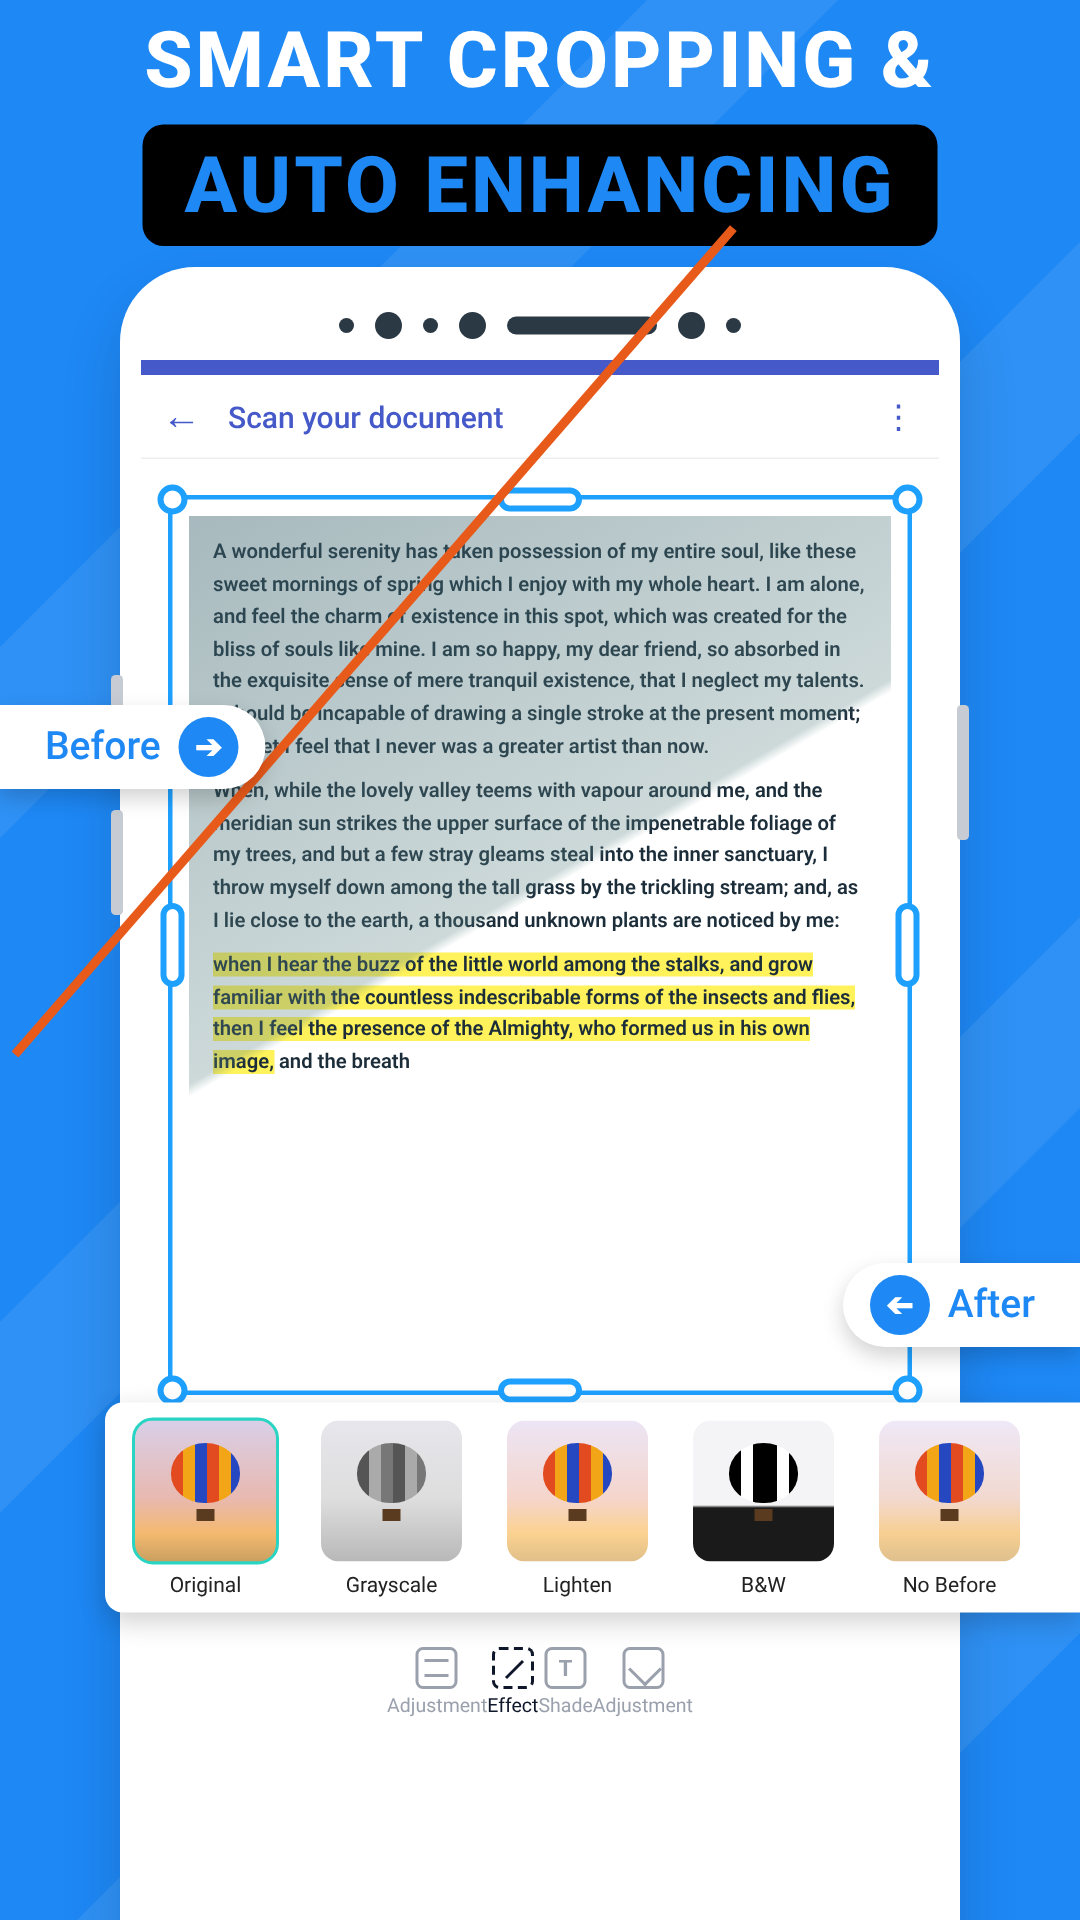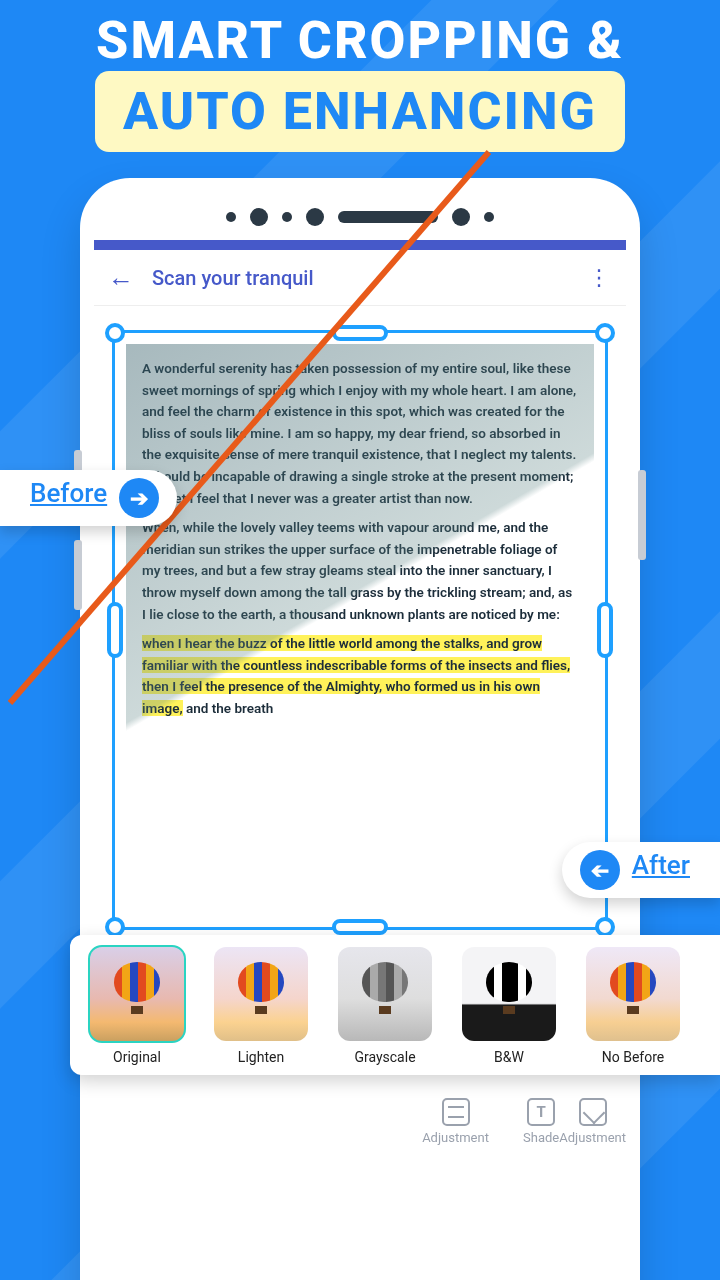--- a/index.html
+++ b/index.html
@@ -19,22 +19,22 @@
   }
   .stripe.s1 { top: 50px; left: -400px; }
   .stripe.s2 { top: 500px; left: -400px; }
   .stripe.s3 { top: 950px; left: -400px; }
   .stripe.s4 { top: 1300px; left: -400px; }
 
   
   .headline { position: absolute; top: 10px; left: 0; right: 0; text-align: center; }
   .headline .line1 { color: #fff; font-weight: 800; font-size: 52px; letter-spacing: 2px; }
   .headline .line2-box {
-    display: inline-block; margin-top: 0;
-    background: #fef9c3; color: #1e88f5;
+    display: inline-block; margin-top: 12px;
+    background: #000000; color: #1e88f5;
     font-weight: 800; font-size: 52px; letter-spacing: 2px;
     padding: 10px 28px; border-radius: 14px;
   }
 
   
   .phone {
     position: absolute; top: 178px; left: 80px;
     width: 560px; height: 1180px;
     background: #fff;
     border-radius: 50px;
@@ -107,25 +107,24 @@
     position: absolute; width: 730px; height: 6px; background: #e85a1a;
     top: 700px; left: 10px;
     transform: rotate(-49deg);
     transform-origin: left center;
     z-index: 40;
   }
 
   
   .pill {
     position: absolute; background: #fff; border-radius: 30px;
-    display: flex; align-items: flex-start; gap: 12px;
+    display: flex; align-items: center; gap: 12px;
     padding: 8px 18px; font-size: 26px; font-weight: 500; color: #1e88f5;
     box-shadow: 0 6px 14px rgba(0,0,0,0.18);
     z-index: 50;
-    text-decoration: underline;
   }
   .pill .circle-arrow {
     width: 40px; height: 40px; border-radius: 50%;
     background: #1e88f5; color: #fff; display: flex; align-items: center; justify-content: center;
     font-size: 22px; font-weight: 700;
   }
   .pill.before { top: 470px; left: 0; border-top-left-radius: 0; border-bottom-left-radius: 0; padding-left: 30px; }
   .pill.after { top: 842px; right: 0; border-top-right-radius: 0; border-bottom-right-radius: 0; padding-right: 30px; }
 
   
@@ -159,25 +158,25 @@
       repeating-linear-gradient(90deg,#e24a1f 0 8px,#f2a516 8px 16px,#2548c0 16px 24px);
   }
   .thumb.gray .balloon .env { background: repeating-linear-gradient(90deg,#555 0 8px,#aaa 8px 16px,#777 16px 24px); }
   .thumb.bw .balloon .env { background: repeating-linear-gradient(90deg,#000 0 8px,#fff 8px 16px,#000 16px 24px); }
   .balloon .basket { width: 12px; height: 8px; background:#5a3b1f; margin: 4px auto 0 auto; }
   .effect-label { font-size: 14px; color: #222; text-align: center; }
 
   
   .bottom-tabs {
     position: absolute; left: 94px; right: 94px; top: 1098px;
-    display: flex; justify-content: flex-end;
+    display: flex; justify-content: center;
     z-index: 30;
   }
   .bt-item { text-align: center; color: #9aa1ad; font-size: 13px; }
-  .bt-item.active { color: #ffffff; }
+  .bt-item.active { color: #0f172a; }
   .bt-icon {
     width: 28px; height: 28px; margin: 0 auto 4px auto;
     border: 2px solid currentColor; border-radius: 5px;
     position: relative;
   }
   .bt-icon.adjust::before, .bt-icon.adjust::after {
     content:""; position:absolute; background: currentColor;
   }
   .bt-icon.adjust::before { left:4px; right:4px; top:6px; height:2px; }
   .bt-icon.adjust::after  { left:4px; right:4px; bottom:6px; height:2px; }
@@ -222,21 +221,21 @@
         <span class="dot big"></span>
       <span class="speaker"></span>
       <span class="dot big"></span>
         <span class="dot"></span>
     </div>
 
     <div class="screen">
       <div class="appbar"></div>
       <div class="titlebar">
         <span class="back-arrow">←</span>
-        <span>Scan your tranquil</span>
+        <span>Scan your document</span>
         <span class="menu-dots">⋮</span>
       </div>
 
       <div class="crop-area">
         <div class="doc-content">
           <p>A wonderful serenity has taken possession of my entire soul, like these sweet mornings of spring which I enjoy with my whole heart. I am alone, and feel the charm of existence in this spot, which was created for the bliss of souls like mine. I am so happy, my dear friend, so absorbed in the exquisite sense of mere tranquil existence, that I neglect my talents. I should be incapable of drawing a single stroke at the present moment; and yet I feel that I never was a greater artist than now.</p>
           <p class="para2">When, while the lovely valley teems with vapour around me, and the meridian sun strikes the upper surface of the impenetrable foliage of my trees, and but a few stray gleams steal into the inner sanctuary, I throw myself down among the tall grass by the trickling stream; and, as I lie close to the earth, a thousand unknown plants are noticed by me:</p>
           <p><span class="hl">when I hear the buzz of the little world among the stalks, and grow familiar with the countless indescribable forms of the insects and flies, then I feel the presence of the Almighty, who formed us in his own image,</span> <span>and the breath</span></p>
           <div class="before-overlay"></div>
         </div>
@@ -270,38 +269,38 @@
       <div class="thumb original selected">
           <div class="sky"></div>
           <div class="balloon">
             <div class="env"></div>
             <div class="basket"></div>
           </div>
         </div>
       <div class="effect-label">Original</div>
     </div>
     <div class="effect-item">
+      <div class="thumb gray">
+          <div class="sky"></div>
+          <div class="balloon">
+            <div class="env"></div>
+            <div class="basket"></div>
+          </div>
+        </div>
+      <div class="effect-label">Grayscale</div>
+    </div>
+    <div class="effect-item">
       <div class="thumb lighten">
           <div class="sky"></div>
           <div class="balloon">
             <div class="env"></div>
             <div class="basket"></div>
           </div>
         </div>
       <div class="effect-label">Lighten</div>
-    </div>
-    <div class="effect-item">
-      <div class="thumb gray">
-          <div class="sky"></div>
-          <div class="balloon">
-            <div class="env"></div>
-            <div class="basket"></div>
-          </div>
-        </div>
-      <div class="effect-label">Grayscale</div>
     </div>
     <div class="effect-item">
       <div class="thumb bw">
           <div class="sky"></div>
           <div class="balloon">
             <div class="env"></div>
             <div class="basket"></div>
           </div>
         </div>
       <div class="effect-label">B&amp;W</div>

